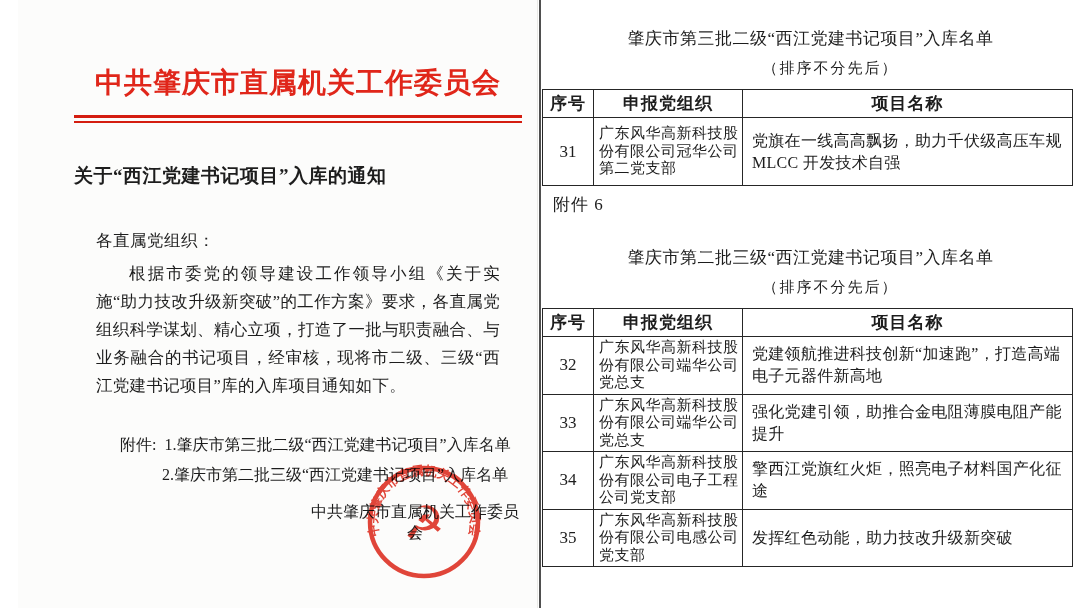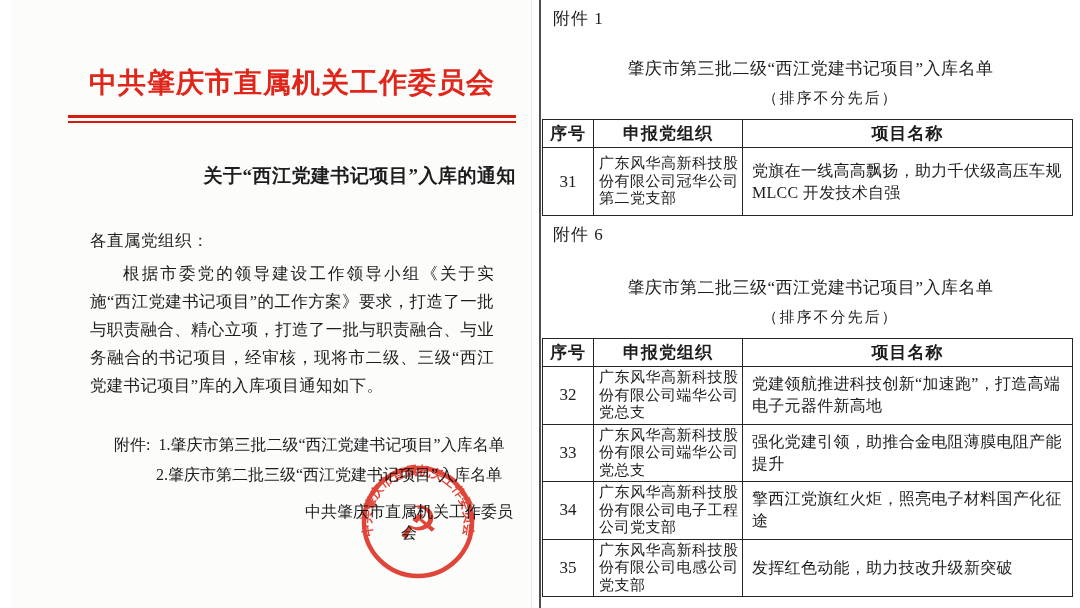--- a/index.html
+++ b/index.html
@@ -7,21 +7,21 @@
     width: 1080px; height: 608px;
     background: #ffffff;
     overflow: hidden;
     font-family: "Liberation Serif", "DejaVu Serif", serif;
     color: #1d1d1d;
   }
   .stage { position: relative; width: 1080px; height: 608px; background: #fff; }
 
   
   .left-page {
-    position: absolute; left: 12px; top: 0;
+    position: absolute; left: 18px; top: 0;
     width: 520px; height: 608px;
     background: #fcfcfb;
     border-right: 1px solid #e9e9e6;
   }
   .left-content { position: absolute; left: 56px; top: 0; width: 448px; }
   .org-title {
     margin-top: 64px;
     text-align: center;
     font-size: 28px; font-weight: 700;
     color: #e0261a;
@@ -29,21 +29,21 @@
     white-space: nowrap;
   }
   .red-rule {
     margin-top: 13px;
     height: 8px;
     border-top: 3px solid #d41d10;
     border-bottom: 2px solid #d41d10;
   }
   .doc-title {
     margin-top: 40px;
-    text-align: right;
+    text-align: left;
     font-size: 19px; font-weight: 700;
     letter-spacing: 0.5px;
   }
   .salutation {
     margin-top: 41px;
     padding-left: 22px;
     font-size: 16.5px;
     letter-spacing: 0.5px;
   }
   .body-par {
@@ -150,21 +150,21 @@
     <div class="left-content">
 
       <div class="org-title">中共肇庆市直属机关工作委员会</div>
 
       <div class="red-rule"></div>
 
       <div class="doc-title">关于“西江党建书记项目”入库的通知</div>
 
       <div class="salutation">各直属党组织：</div>
 
-      <p class="body-par">根据市委党的领导建设工作领导小组《关于实施“西江党建书记项目”的工作方案》要求，打造了一批与职责融合、精心立项，打造了一批与职责融合、与业务融合的书记项目，经审核，现将市二级、三级“西江党建书记项目”库的入库项目通知如下。</p>
+      <p class="body-par">根据市委党的领导建设工作领导小组《关于实施“助力技改升级新突破”的工作方案》要求，各直属党组织科学谋划、精心立项，打造了一批与职责融合、与业务融合的书记项目，经审核，现将市二级、三级“西江党建书记项目”库的入库项目通知如下。</p>
 
       <div class="attachments">
         <div class="line">
           <span class="att-label">附件:</span>
           <span>1.肇庆市第三批二级“西江党建书记项目”入库名单</span>
         </div>
         <div class="line line2">
           <span>2.肇庆市第二批三级“西江党建书记项目”入库名单</span>
         </div>
       </div>
@@ -182,21 +182,20 @@
         <text x="60" y="77" font-size="46" fill="#e02c1e" text-anchor="middle" font-family="DejaVu Sans, sans-serif">☭</text>
       </svg>
 
     </div>
   </div>
 
   <div class="page-divider"></div>
 
   <div class="right-page">
 
-    <div class="att-tag first">附件 1</div>
     <div class="att-title t1">肇庆市第三批二级“西江党建书记项目”入库名单</div>
     <div class="att-subtitle">（排序不分先后）</div>
 
     <table class="roster t1">
       <colgroup>
           <col class="c-no">
           <col class="c-org">
           <col class="c-prj">
         </colgroup>
       <tbody>

